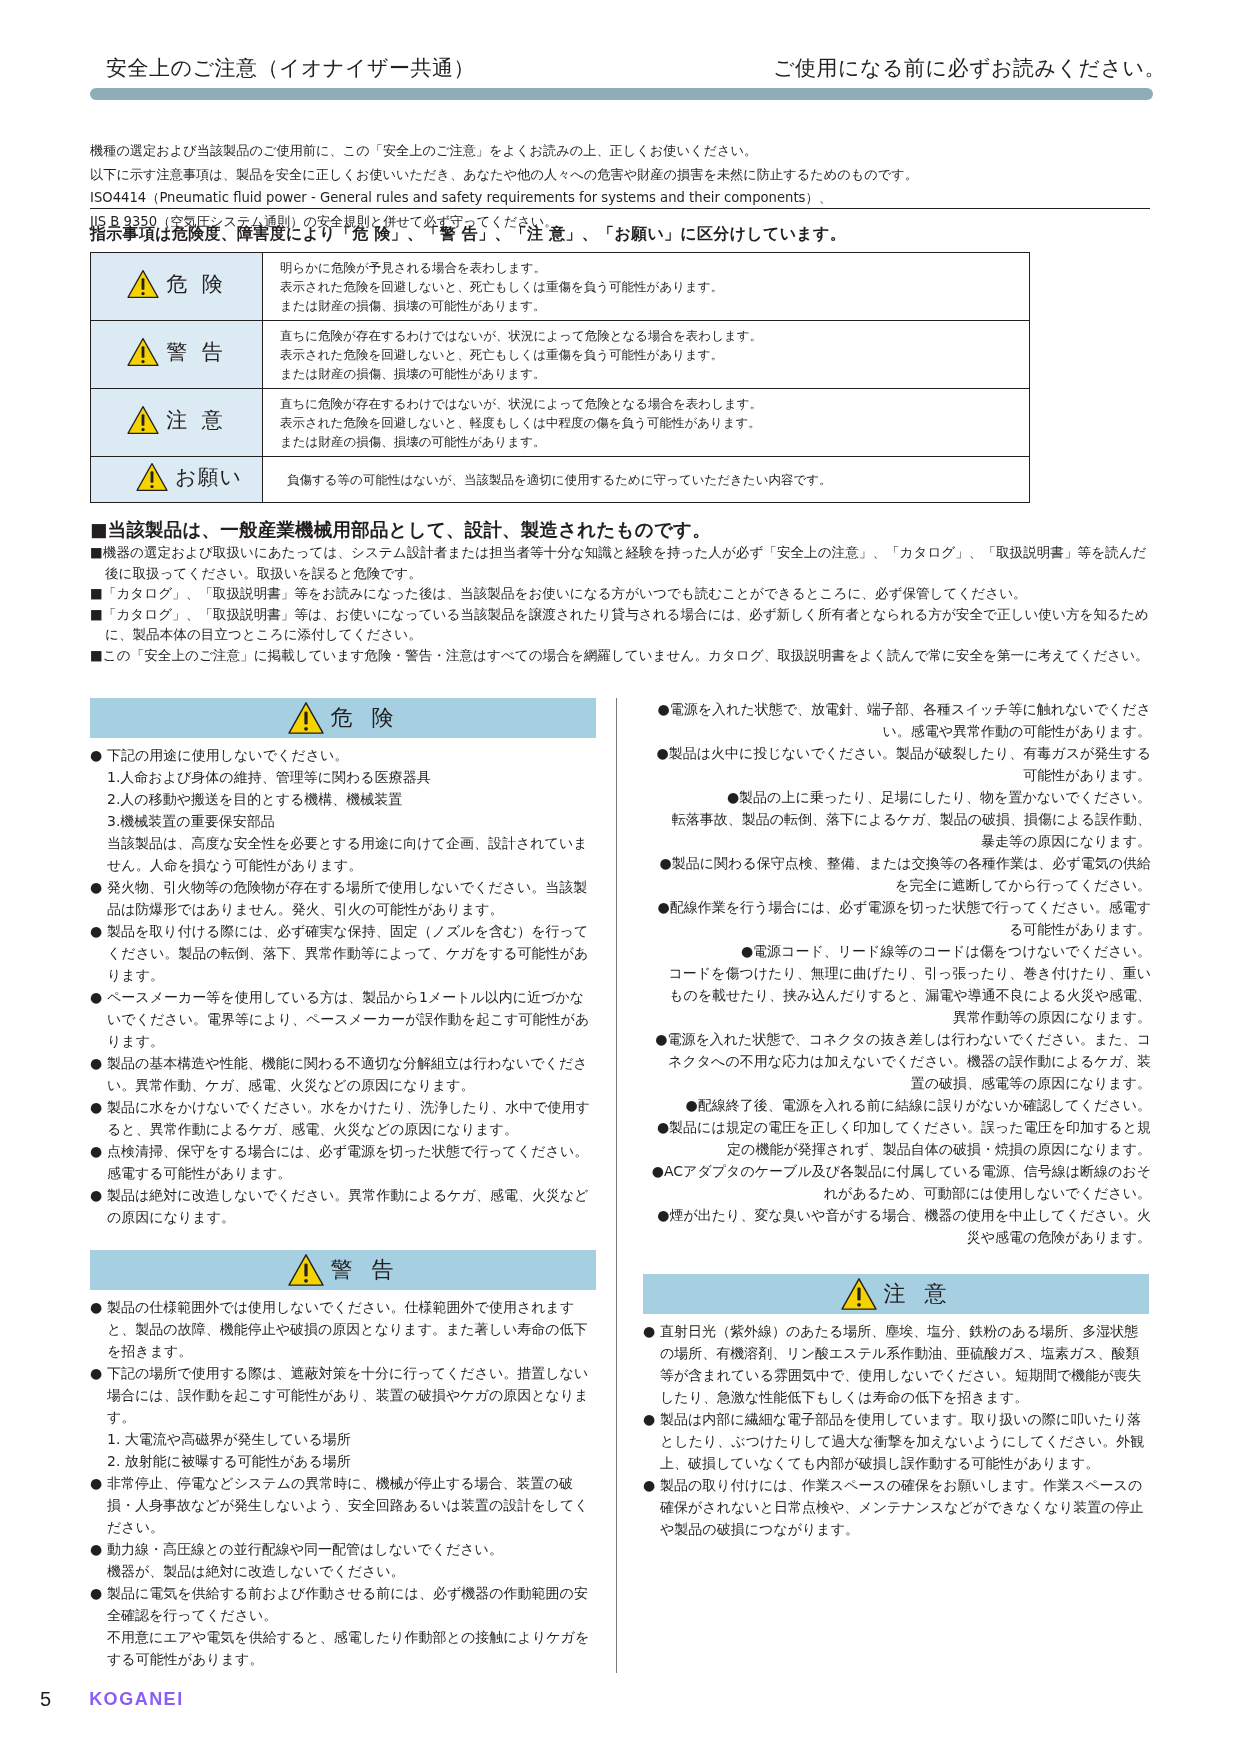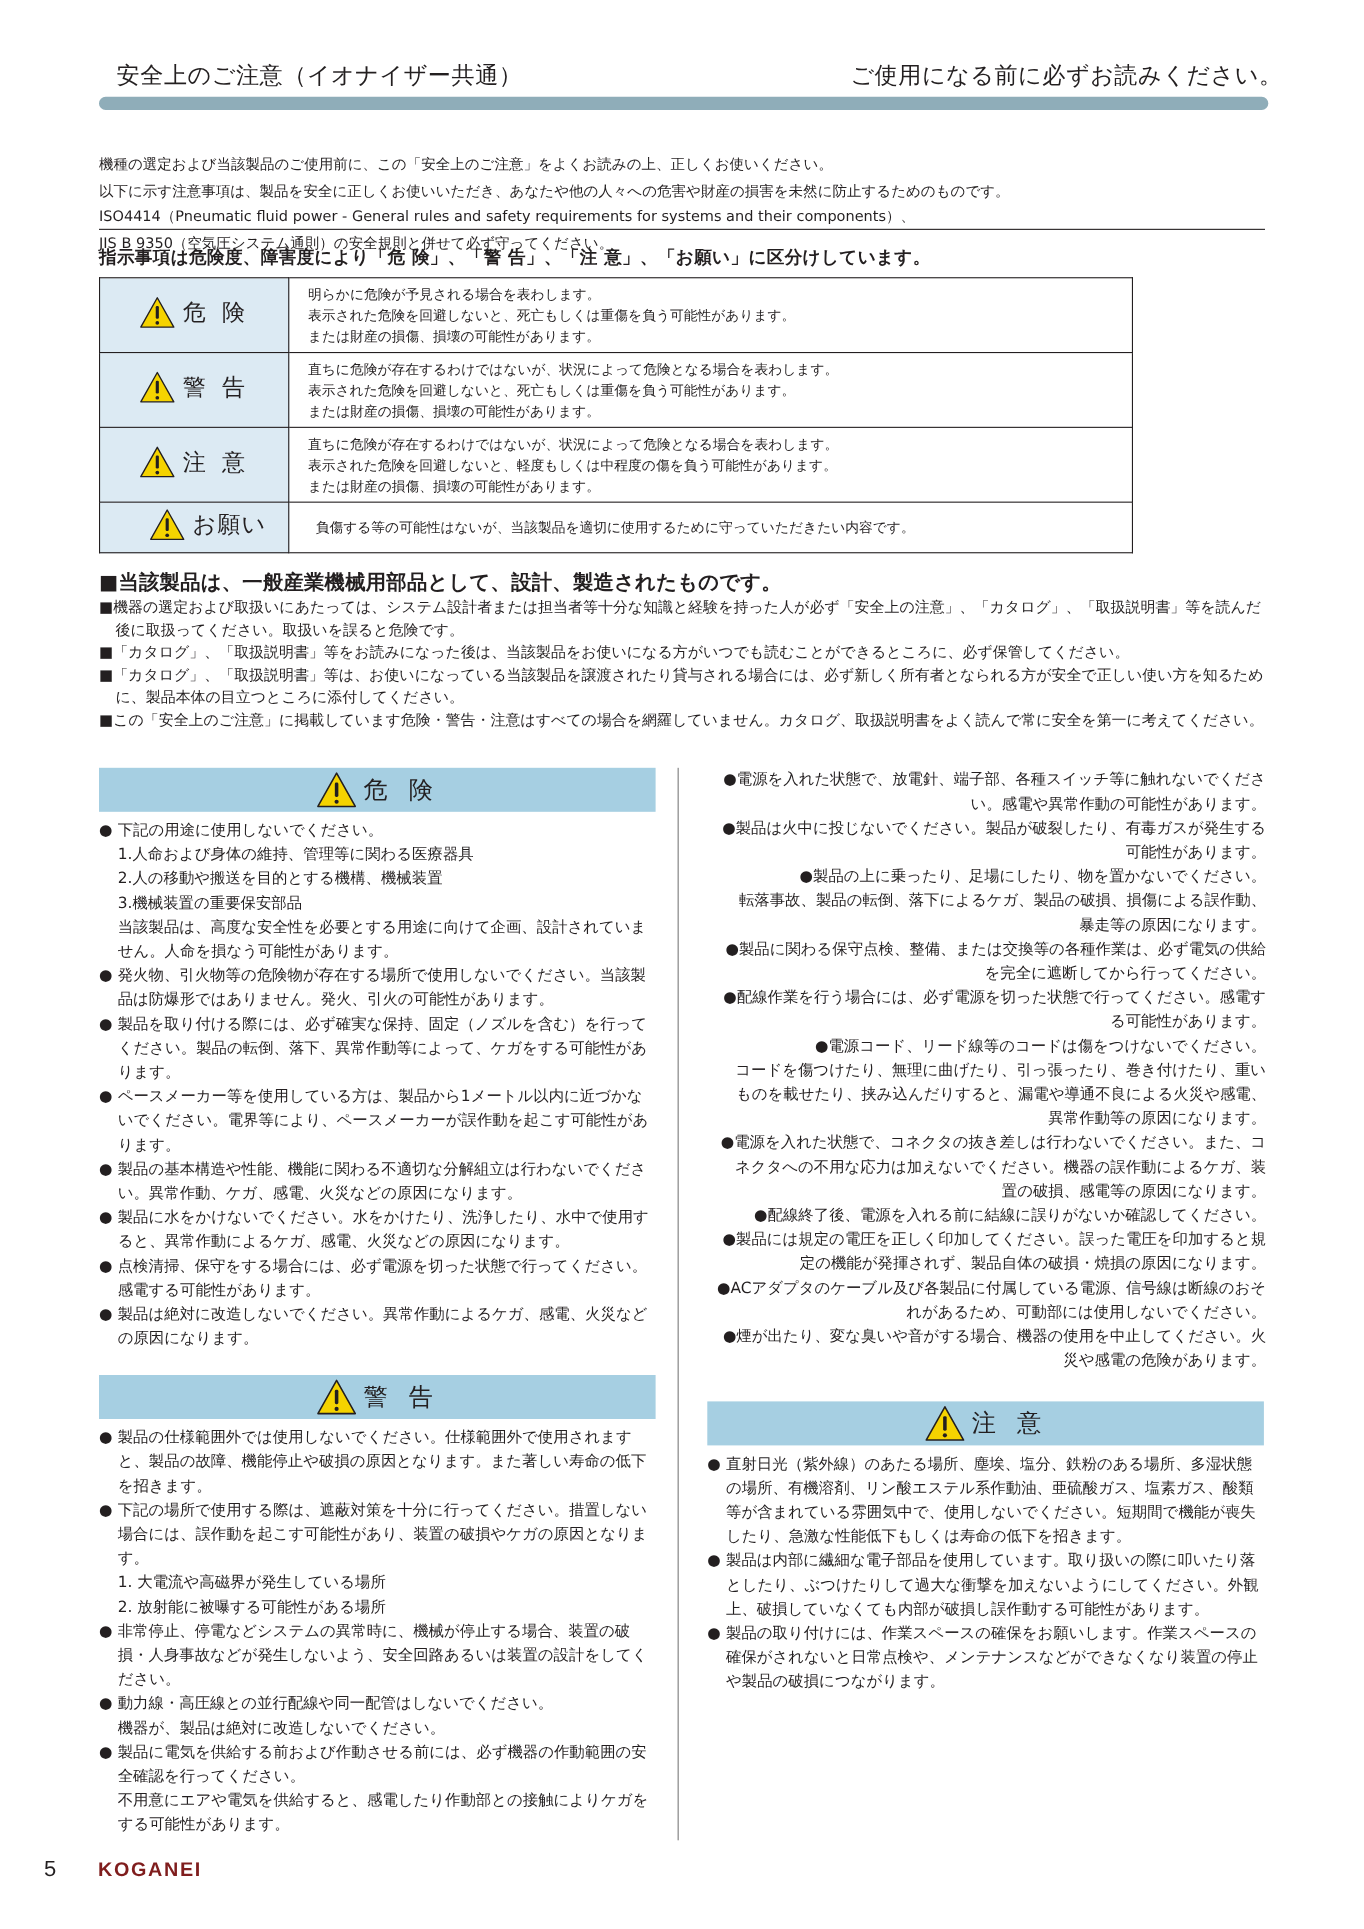--- a/index.html
+++ b/index.html
@@ -65,21 +65,21 @@
     .item { font-size: 14px; line-height: 22px; padding-left: 17px; text-indent: -17px; }
     .item .sub { display: block; text-indent: 0; }
     .bullet { display: inline-block; width: 17px; text-indent: 0; }
     .gap-28 { margin-top: 22px; }
 
     
     .footer { position: absolute; left: 40px; top: 1684px; height: 30px; display: flex; align-items: center; }
     .page-no { font-family: "Liberation Sans", sans-serif; font-size: 20px; color: #231f20; }
     .brand {
       margin-left: 38px; font-family: "Liberation Sans", sans-serif; font-weight: bold;
-      font-size: 18px; letter-spacing: 1.5px; color: #7f1d1d;
+      font-size: 18px; letter-spacing: 1.5px; color: #8b5cf6;
     }
   </style>
 </head>
 <body>
 
 <div class="page">
 
   <div class="hdr">
     <div class="hdr-left">安全上のご注意（イオナイザー共通）</div>
     <div class="hdr-right">ご使用になる前に必ずお読みください。</div>

